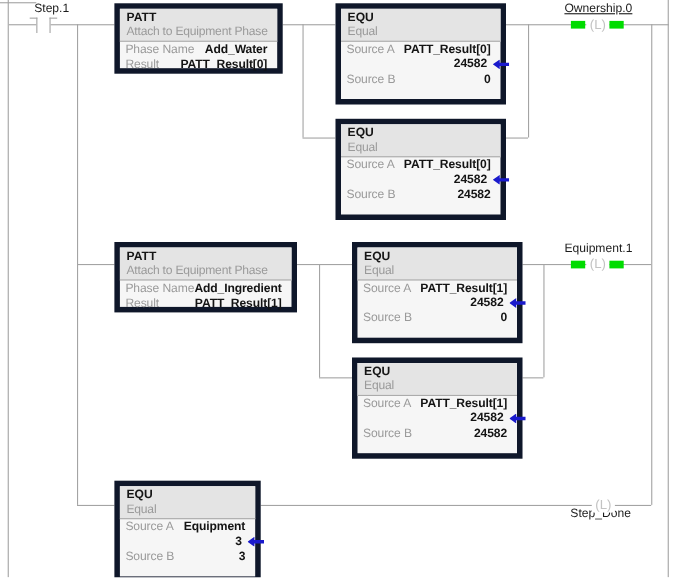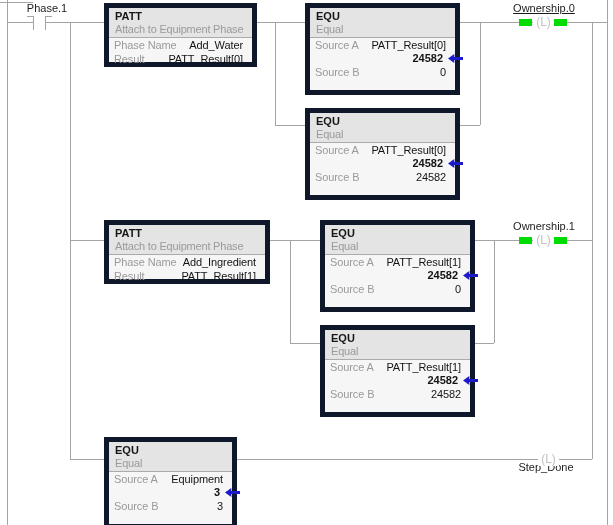--- a/index.html
+++ b/index.html
@@ -11,21 +11,21 @@
   .wire{position:absolute;background:#a4a4a4;}
   .wire.h{height:1px;}
   .wire.v{width:1px;}
 
   .block{position:absolute;border:5px solid #0f172a;background:#f6f6f6;}
   .hdr{background:#e4e4e4;border-bottom:1px solid #ababab;padding:1px 6px 1px 6px;overflow:hidden;white-space:nowrap;}
   .bname{font-weight:bold;line-height:14px;color:#161616;}
   .bdesc{color:#9a9a9a;line-height:13px;letter-spacing:-0.2px;}
   .row{display:flex;justify-content:space-between;line-height:13px;padding:1px 9px 0 5px;white-space:nowrap;}
   .lab{color:#9a9a9a;letter-spacing:-0.1px;}
-  .val{color:#141414;font-weight:normal;letter-spacing:-0.1px;}
+  .val{color:#141414;font-weight:bold;letter-spacing:-0.1px;}
   .vrow{position:relative;text-align:right;line-height:13px;padding:0 12px 0 5px;font-weight:bold;color:#141414;}
   .arrow{position:absolute;right:-8px;top:2px;width:15px;height:9px;background:#1a1acc;
          clip-path:polygon(0 50%,42% 0,42% 33%,100% 33%,100% 67%,42% 67%,42% 100%);}
 
   .tagline{position:absolute;text-align:center;color:#1c1c1c;line-height:12px;}
   .coil-sym{position:absolute;width:21px;height:13px;background:#ffffff;color:#c3c3c3;
             text-align:center;line-height:13px;font-size:12px;}
   .pf{position:absolute;width:13px;height:7px;background:#00dc00;}
 
   .cbar{position:absolute;width:1px;height:14px;background:#a4a4a4;}
@@ -55,21 +55,21 @@
   <div class="wire h" style="left:70px;top:240px;width:250px;"></div>
   <div class="wire h" style="left:465px;top:240px;width:127px;"></div>
 
   <div class="wire v" style="left:290px;top:240px;height:103px;"></div>
   <div class="wire v" style="left:494px;top:240px;height:103px;"></div>
   <div class="wire h" style="left:290px;top:343px;width:30px;"></div>
   <div class="wire h" style="left:465px;top:343px;width:29px;"></div>
 
   <div class="wire h" style="left:70px;top:459px;width:522px;"></div>
 
-  <div class="tagline" style="left:24px;top:2px;width:46px;">Phase.1</div>
+  <div class="tagline" style="left:24px;top:2px;width:46px;">Step.1</div>
   <div>
     <div class="ccap" style="left:27px;top:16px;"></div>
     <div class="cbar" style="left:33px;top:16px;"></div>
     <div class="cbar" style="left:45px;top:16px;"></div>
     <div class="ccap" style="left:45px;top:16px;"></div>
   </div>
 
   <div class="block" style="left:104px;top:3px;width:143px;height:54px;">
     <div class="hdr">
       <div class="bname">PATT</div>
@@ -196,21 +196,21 @@
   </div>
 
   <div>
     <div class="tagline" style="left:504px;top:2px;width:80px;text-decoration:underline;">Ownership.0</div>
     <div class="pf" style="left:519px;top:19px;"></div>
     <div class="coil-sym" style="left:533px;top:16px;">(L)</div>
     <div class="pf" style="left:554px;top:19px;"></div>
   </div>
 
   <div>
-    <div class="tagline" style="left:504px;top:220px;width:80px;">Ownership.1</div>
+    <div class="tagline" style="left:504px;top:220px;width:80px;">Equipment.1</div>
     <div class="pf" style="left:519px;top:237px;"></div>
     <div class="coil-sym" style="left:533px;top:234px;">(L)</div>
     <div class="pf" style="left:554px;top:237px;"></div>
   </div>
 
   <div>
     <div class="tagline" style="left:506px;top:437px;width:80px;margin-top:24px;">Step_Done</div>
     <div class="coil-sym" style="left:538px;top:453px;">(L)</div>
   </div>
 

